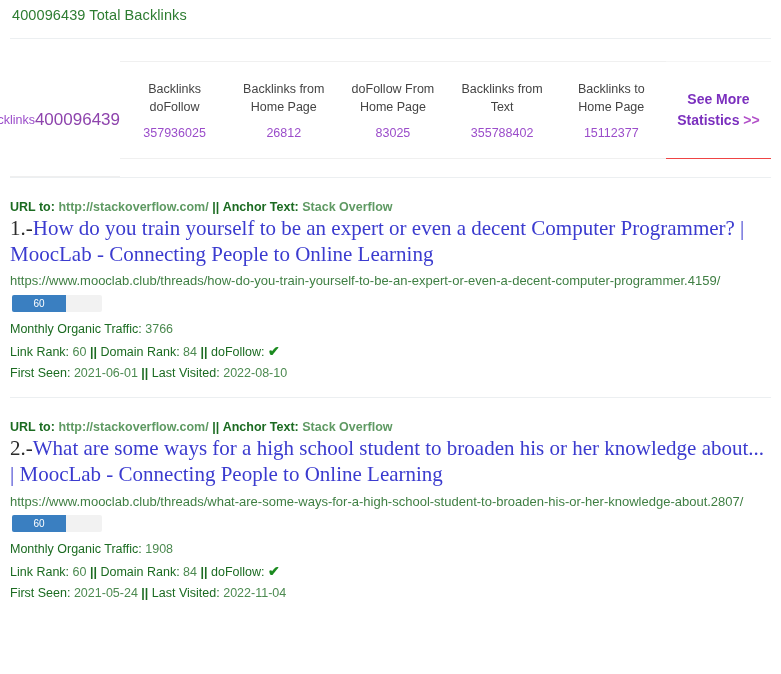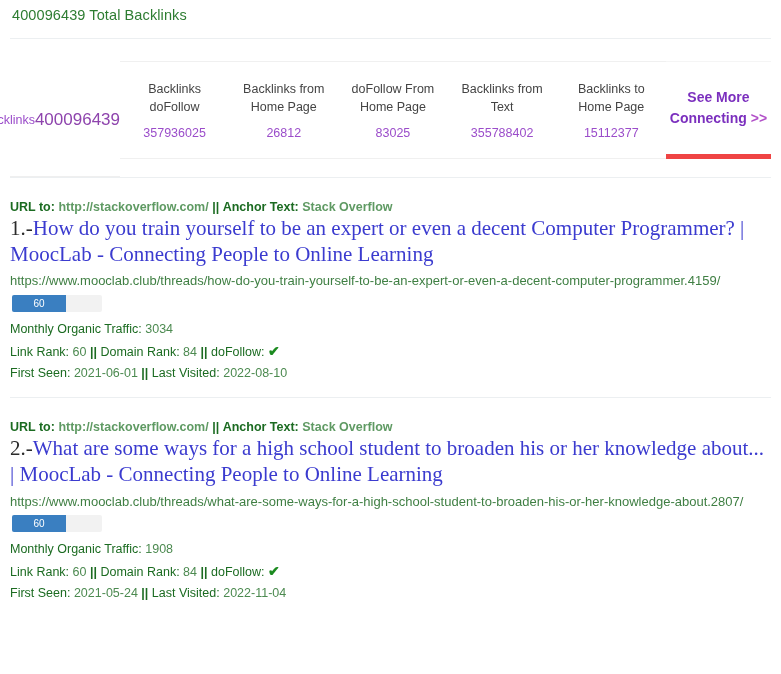--- a/index.html
+++ b/index.html
@@ -103,21 +103,21 @@
 
   .stat-card .val {
     font-size: 12.5px;
     color: #9b4dca;
     margin-top: 10px;
   }
 
   .see-more {
     flex: 1 1 0;
     border-top: 1px solid #f5f5f5;
-    border-bottom: 5px solid #ef4444;
+    border-bottom: 1px solid #ef4444;
     margin: 9px 0 18px 0;
     display: flex;
     flex-direction: column;
     align-items: center;
     justify-content: center;
     text-align: center;
     cursor: pointer;
   }
 
   .see-more .l1, .see-more .l2 {
@@ -245,21 +245,21 @@
     </div>
 
     <div class="stat-card">
       <div class="lbl">Backlinks to</div>
       <div class="lbl">Home Page</div>
       <div class="val">15112377</div>
     </div>
 
     <div class="see-more">
       <div class="l1">See More</div>
-      <div class="l2"><span>Connecting</span> <span class="chev">&gt;&gt;</span></div>
+      <div class="l2"><span>Statistics</span> <span class="chev">&gt;&gt;</span></div>
     </div>
 
   </div>
 
   <div class="results">
 
     <div class="res-divider"></div>
 
     <div class="result">
       <div class="meta-line">
@@ -271,21 +271,21 @@
       </div>
       <div class="res-title">
         <span class="num">1.-</span><span class="txt">How do you train yourself to be an expert or even a decent Computer Programmer? | MoocLab - Connecting People to Online Learning</span>
       </div>
       <div class="res-url">https://www.mooclab.club/threads/how-do-you-train-yourself-to-be-an-expert-or-even-a-decent-computer-programmer.4159/</div>
       <div class="progress-outer">
         <div class="progress-inner" id="pg0" style="width: 60%;">60</div>
       </div>
       <div class="stat-line">
         <b>Monthly Organic Traffic:</b>
-        <span class="v">3034</span>
+        <span class="v">3766</span>
       </div>
       <div class="stat-line">
         <b>Link Rank:</b>
         <span class="v">60</span>
         <span class="sep">||</span>
         <b>Domain Rank:</b>
         <span class="v">84</span>
         <span class="sep">||</span>
         <b>doFollow:</b>
         <span class="check">✔</span>

